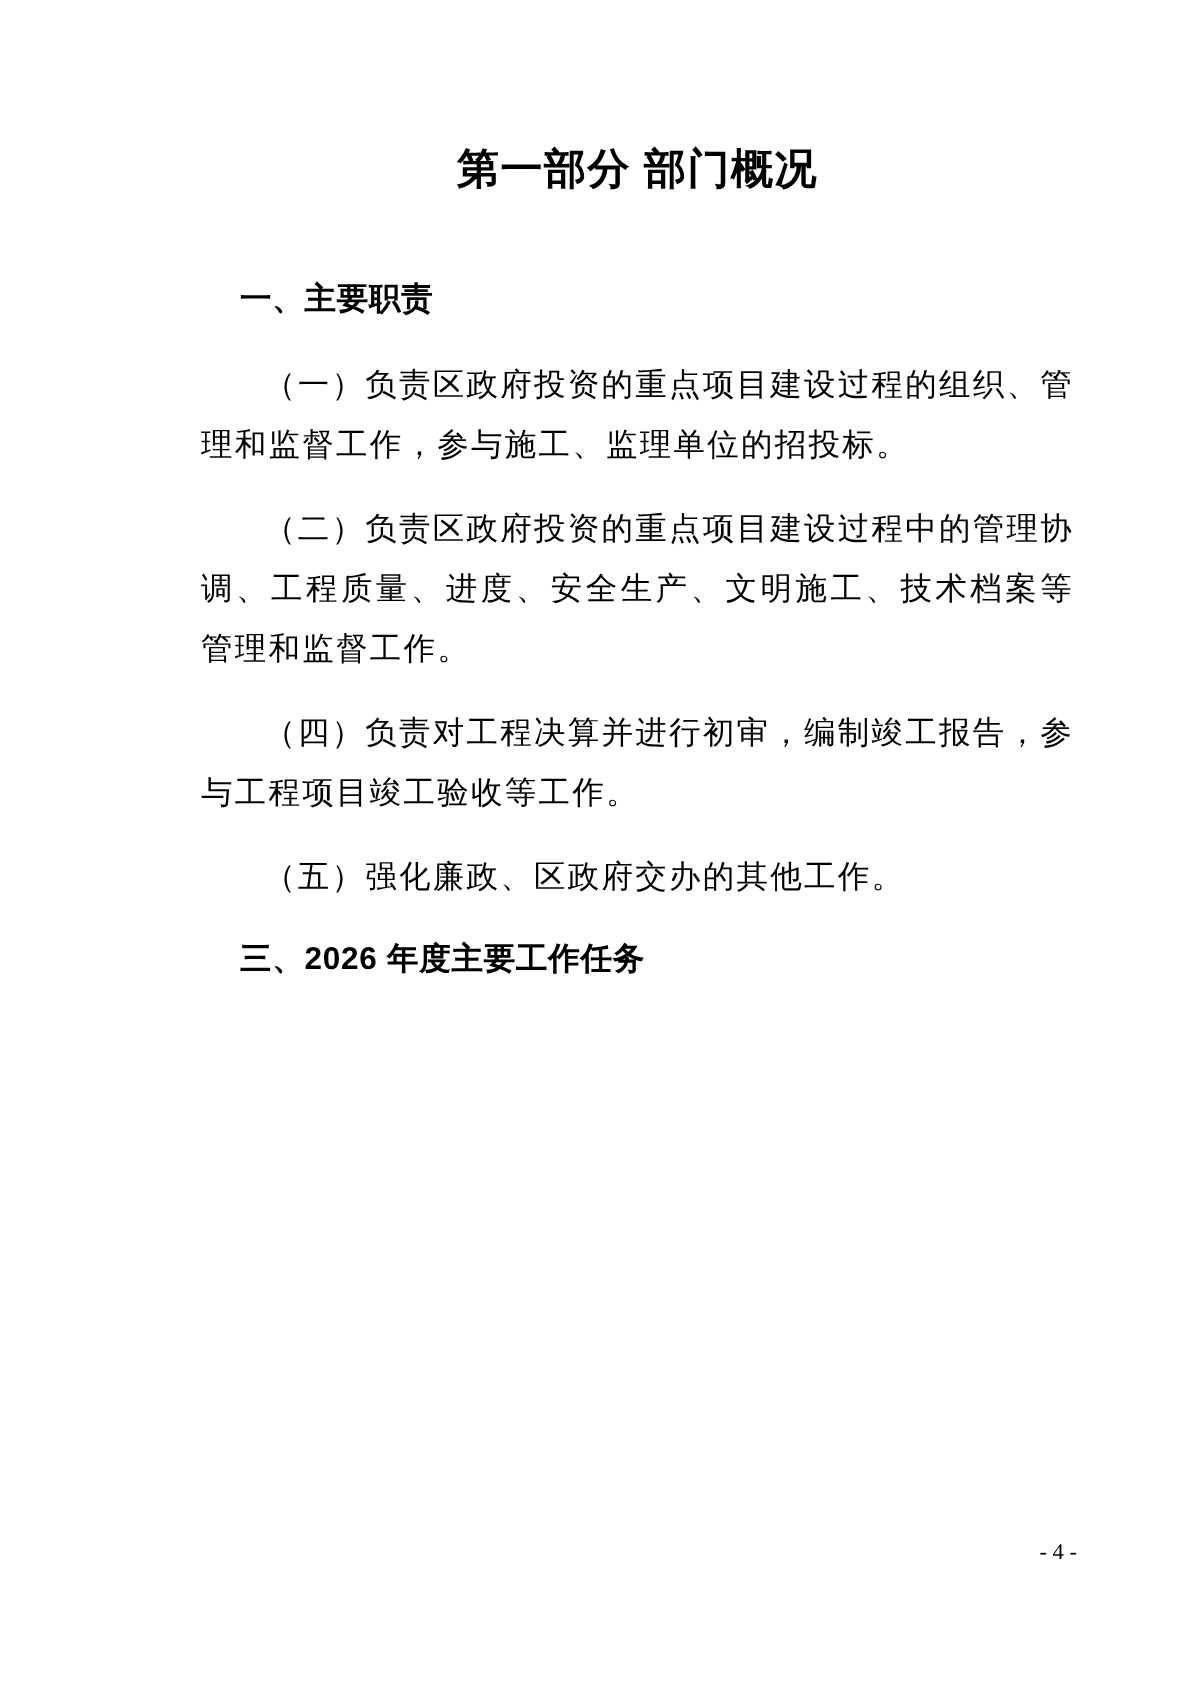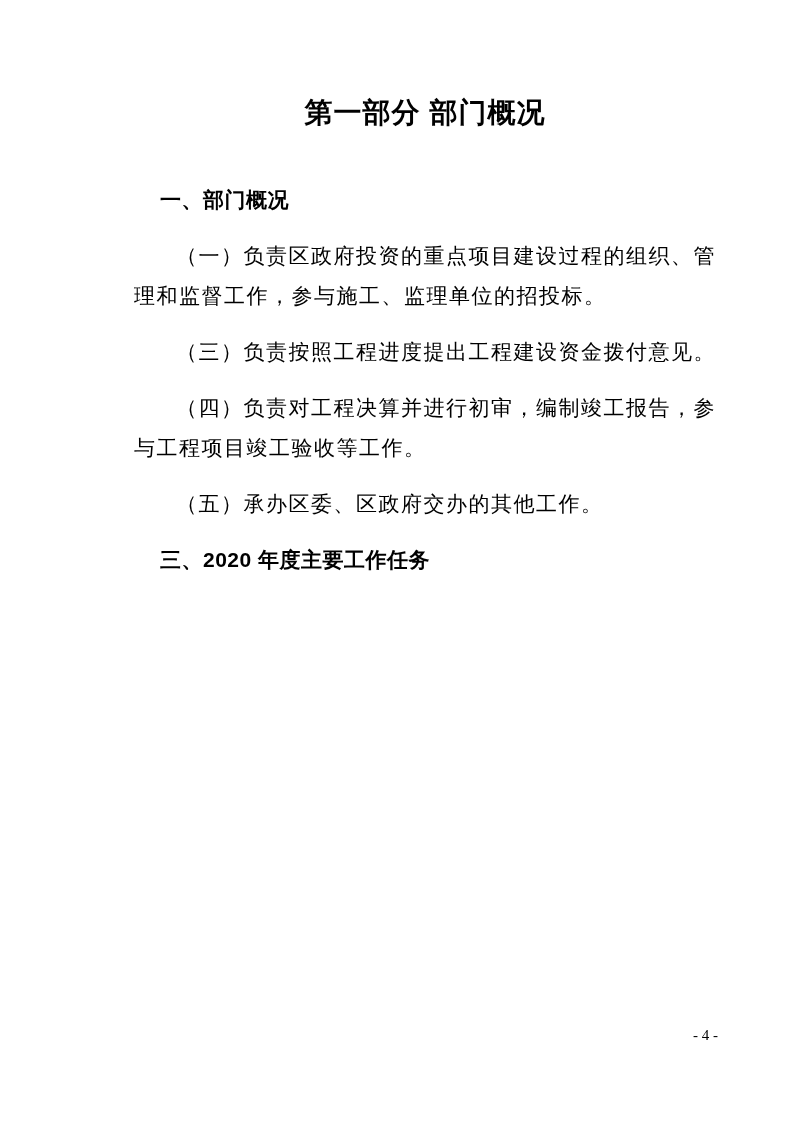--- a/index.html
+++ b/index.html
@@ -65,28 +65,28 @@
 </style>
 </head>
 <body>
 
 <div class="page">
   <div class="content">
 
     <h1 class="doc-title">第一部分 部门概况</h1>
 
     <section>
-      <h2 class="section-heading first">一、部门概况</h2>
+      <h2 class="section-heading first">一、主要职责</h2>
       <p class="body-para">（一）负责区政府投资的重点项目建设过程的组织、管理和监督工作，参与施工、监理单位的招投标。</p>
-      <p class="body-para">（三）负责按照工程进度提出工程建设资金拨付意见。</p>
+      <p class="body-para">（二）负责区政府投资的重点项目建设过程中的管理协调、工程质量、进度、安全生产、文明施工、技术档案等管理和监督工作。</p>
       <p class="body-para">（四）负责对工程决算并进行初审，编制竣工报告，参与工程项目竣工验收等工作。</p>
-      <p class="body-para">（五）承办区委、区政府交办的其他工作。</p>
+      <p class="body-para">（五）强化廉政、区政府交办的其他工作。</p>
     </section>
 
 
     <section>
-      <h2 class="section-heading">三、2020 年度主要工作任务</h2>
+      <h2 class="section-heading">三、2026 年度主要工作任务</h2>
     </section>
 
   </div>
 
   <div class="page-number">- 4 -</div>
 </div>
 
 </body></html>

